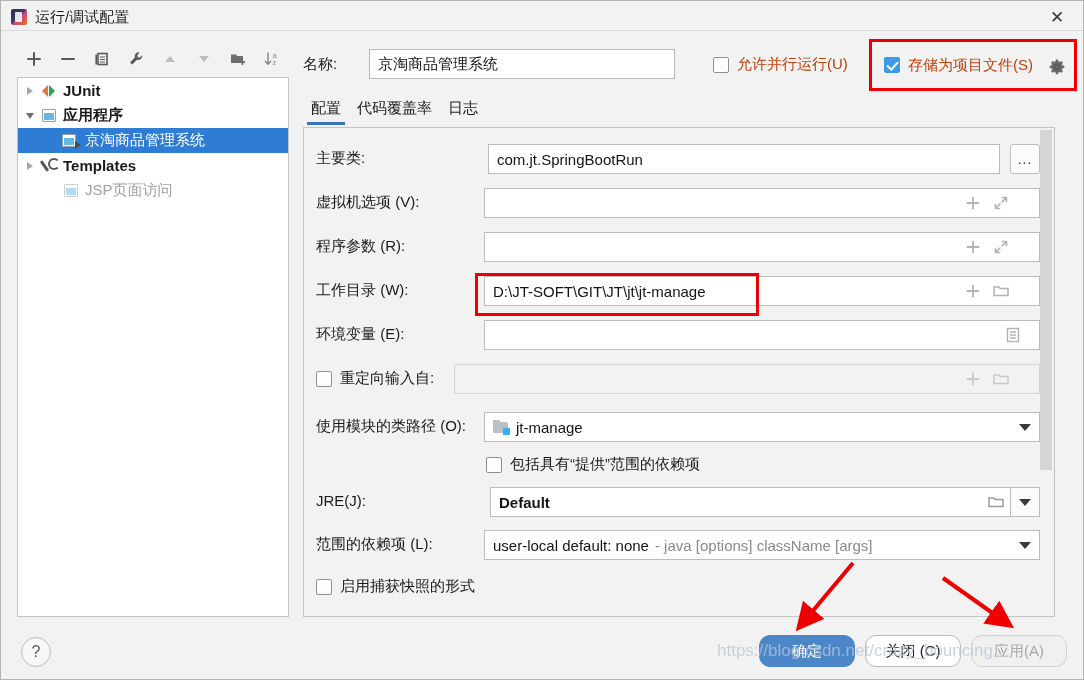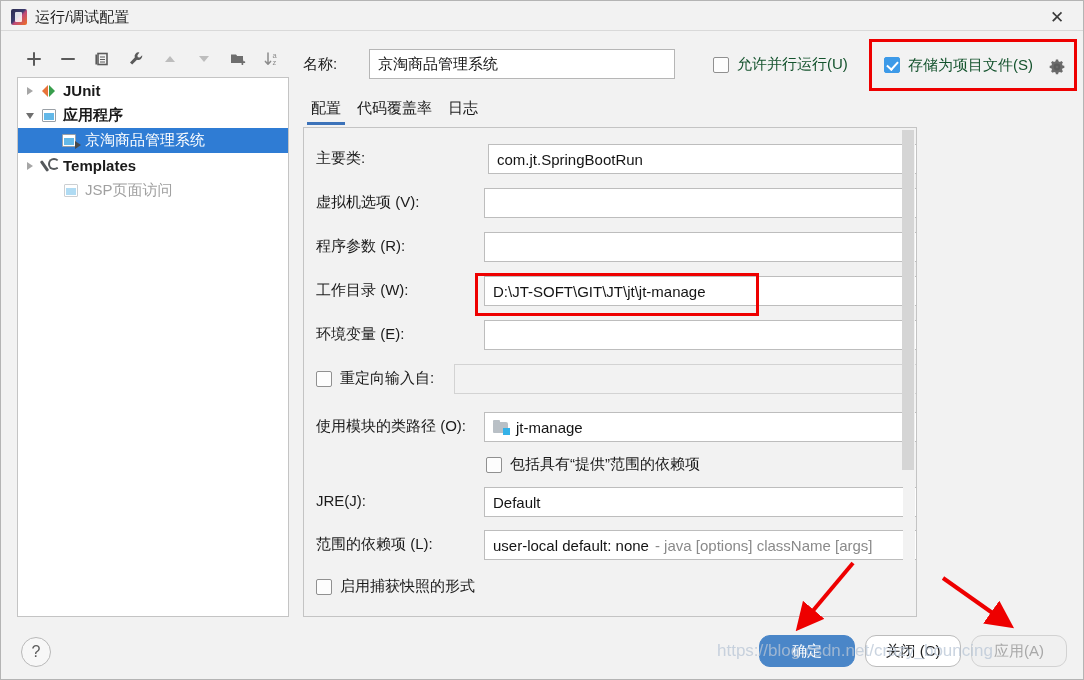--- a/index.html
+++ b/index.html
@@ -124,21 +124,21 @@
     border: 1px solid #b6b6b6; background: #ffffff;
     box-sizing: border-box;
     font-size: 15px; color: #141414;
     padding: 0 8px; outline: none;
     font-family: "Liberation Sans", sans-serif;
   }
 
   
   .cb {
     display: inline-flex; align-items: center; gap: 8px;
-    font-size: 15px; color: #14532d; cursor: pointer;
+    font-size: 15px; color: #c2410c; cursor: pointer;
   }
   .box {
     width: 16px; height: 16px; min-width:16px;
     border: 1px solid #909090; background: #fdfdfd;
     box-sizing: border-box; border-radius: 2px;
     position: relative;
   }
   .box.checked { background: #3d9ae8; border-color: #3d9ae8; }
   .box.checked::after {
     content:""; position:absolute; left:4px; top:1px;
@@ -168,21 +168,21 @@
     cursor: pointer; position: relative;
   }
   .tab.active::after {
     content:""; position:absolute; left:4px; right:4px; bottom:0;
     height:3px; background:#3c72b9;
   }
 
   
   .panel {
     position: absolute; left: 302px; top: 126px;
-    width: 614px; height: 490px;
+    width: 752px; height: 490px;
     border: 1px solid #c4c4c4;
     background: #f2f2f2;
     box-sizing: border-box;
     overflow: hidden;
   }
   .row { position: absolute; left: 0; width: 100%; height: 30px; }
   .lbl {
     position: absolute; left: 12px; top: 5px;
     font-size: 15px; color: #1a1a1a; white-space: nowrap;
   }
@@ -523,21 +523,21 @@
 
     <div class="row" style="top:322px;">
       <div class="cb-inline" style="left:182px; top:5px;">
         <div class="box"></div>
         <span>包括具有“提供”范围的依赖项</span>
       </div>
     </div>
 
     <div class="row" style="top:359px;">
       <div class="lbl">JRE(J):</div>
-      <div class="field" style="left:180px; width:524px;">
+      <div class="field" style="left:186px; width:524px;font-weight:bold;">
         <span class="strong">Default</span>
         <span class="combo-arrow" style="right:4px;">
           <svg width="18" height="18" viewBox="0 0 18 18">
               <path d="M2 5h5l1.3 1.6H16V13.5H2z" fill="none" stroke="#9a9a9a" stroke-width="1.5"></path>
             </svg>
         </span>
       </div>
       <div class="sep-arrow" style="left:706px; top:0;">
           <span class="caret"></span>
         </div>

